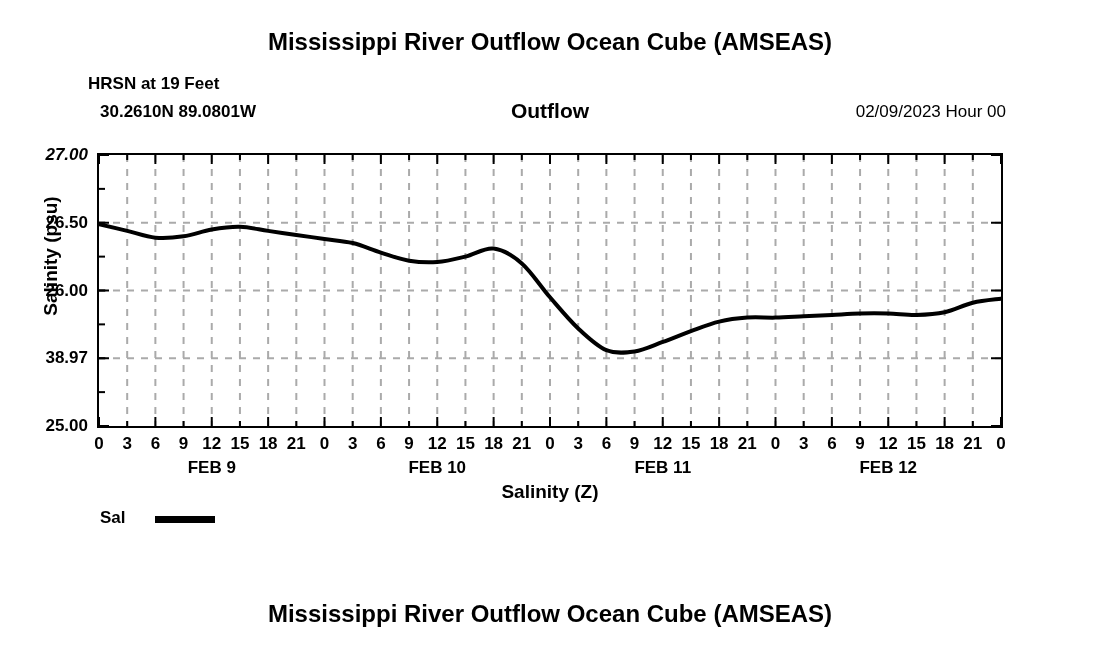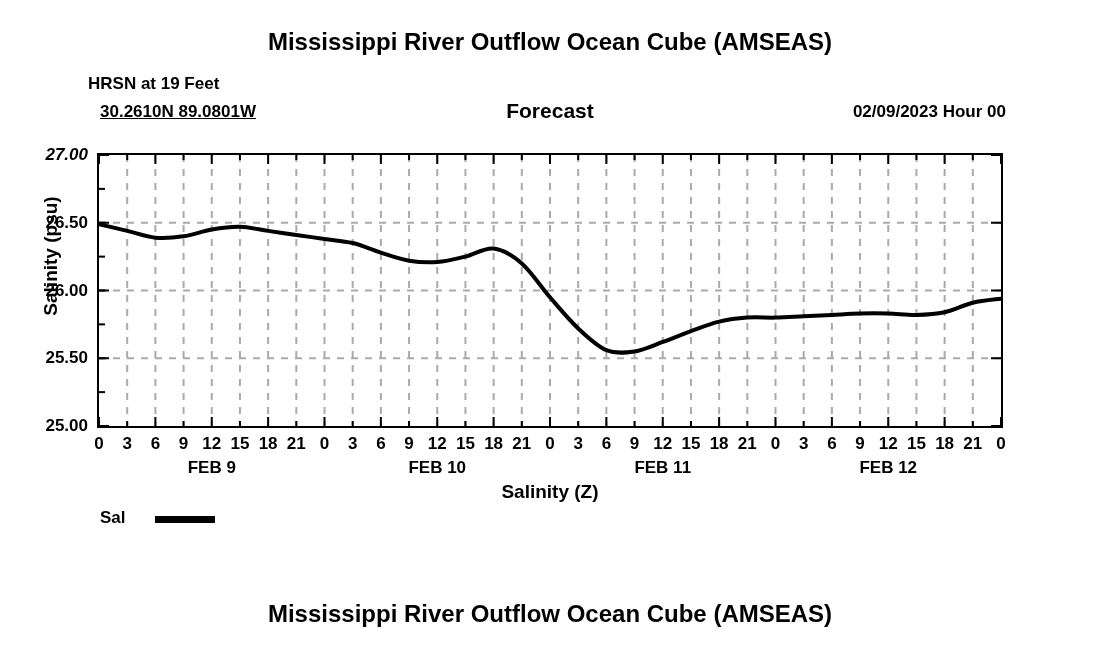--- a/index.html
+++ b/index.html
@@ -40,37 +40,36 @@
     top: 74px;
     font-size: 17px;
     font-weight: bold;
   }
   .hdr-coords {
     position: absolute;
     left: 100px;
     top: 102px;
     font-size: 17px;
     font-weight: bold;
-    text-decoration: underline;
   }
   .hdr-var {
     position: absolute;
     left: 0;
     top: 99px;
     width: 1100px;
     text-align: center;
     font-size: 21px;
     font-weight: bold;
   }
   .hdr-date {
     position: absolute;
     right: 94px;
     top: 102px;
     font-size: 17px;
-    font-weight: bold;
+    font-weight: normal;
   }
 
   
   #plot {
     position: absolute;
     left: 97px;
     top: 153px;
     width: 906px;
     height: 275px;
     box-sizing: border-box;
@@ -140,28 +139,28 @@
     background: #000000;
   }
 </style>
 </head>
 <body>
 
 <div class="title-top">Mississippi River Outflow Ocean Cube (AMSEAS)</div>
 
 <div class="hdr-depth">HRSN at 19 Feet</div>
 <div class="hdr-coords">30.2610N  89.0801W</div>
-<div class="hdr-var">Forecast</div>
+<div class="hdr-var">Outflow</div>
 <div class="hdr-date">02/09/2023 Hour 00</div>
 
 <div class="axis-title-y">Salinity (psu)</div>
 
 <div id="ylabels">
     <div class="ylabel" style="top: 416px;">25.00</div>
-    <div class="ylabel" style="top: 348.25px;">25.50</div>
+    <div class="ylabel" style="top: 348.25px;">38.97</div>
     <div class="ylabel" style="top: 280.5px;">26.00</div>
     <div class="ylabel" style="top: 212.75px;">26.50</div>
     <div class="ylabel" style="top: 145px; font-style: italic;">27.00</div>
   </div>
 
 <div id="plot">
   <svg id="plot-svg" width="902" height="271" viewBox="0 0 902 271">
     <g id="grid-v">
         <line x1="28.1875" y1="0" x2="28.1875" y2="271" stroke="#aaaaaa" stroke-width="2" stroke-dasharray="7 7"></line>
         <line x1="56.375" y1="0" x2="56.375" y2="271" stroke="#aaaaaa" stroke-width="2" stroke-dasharray="7 7"></line>

